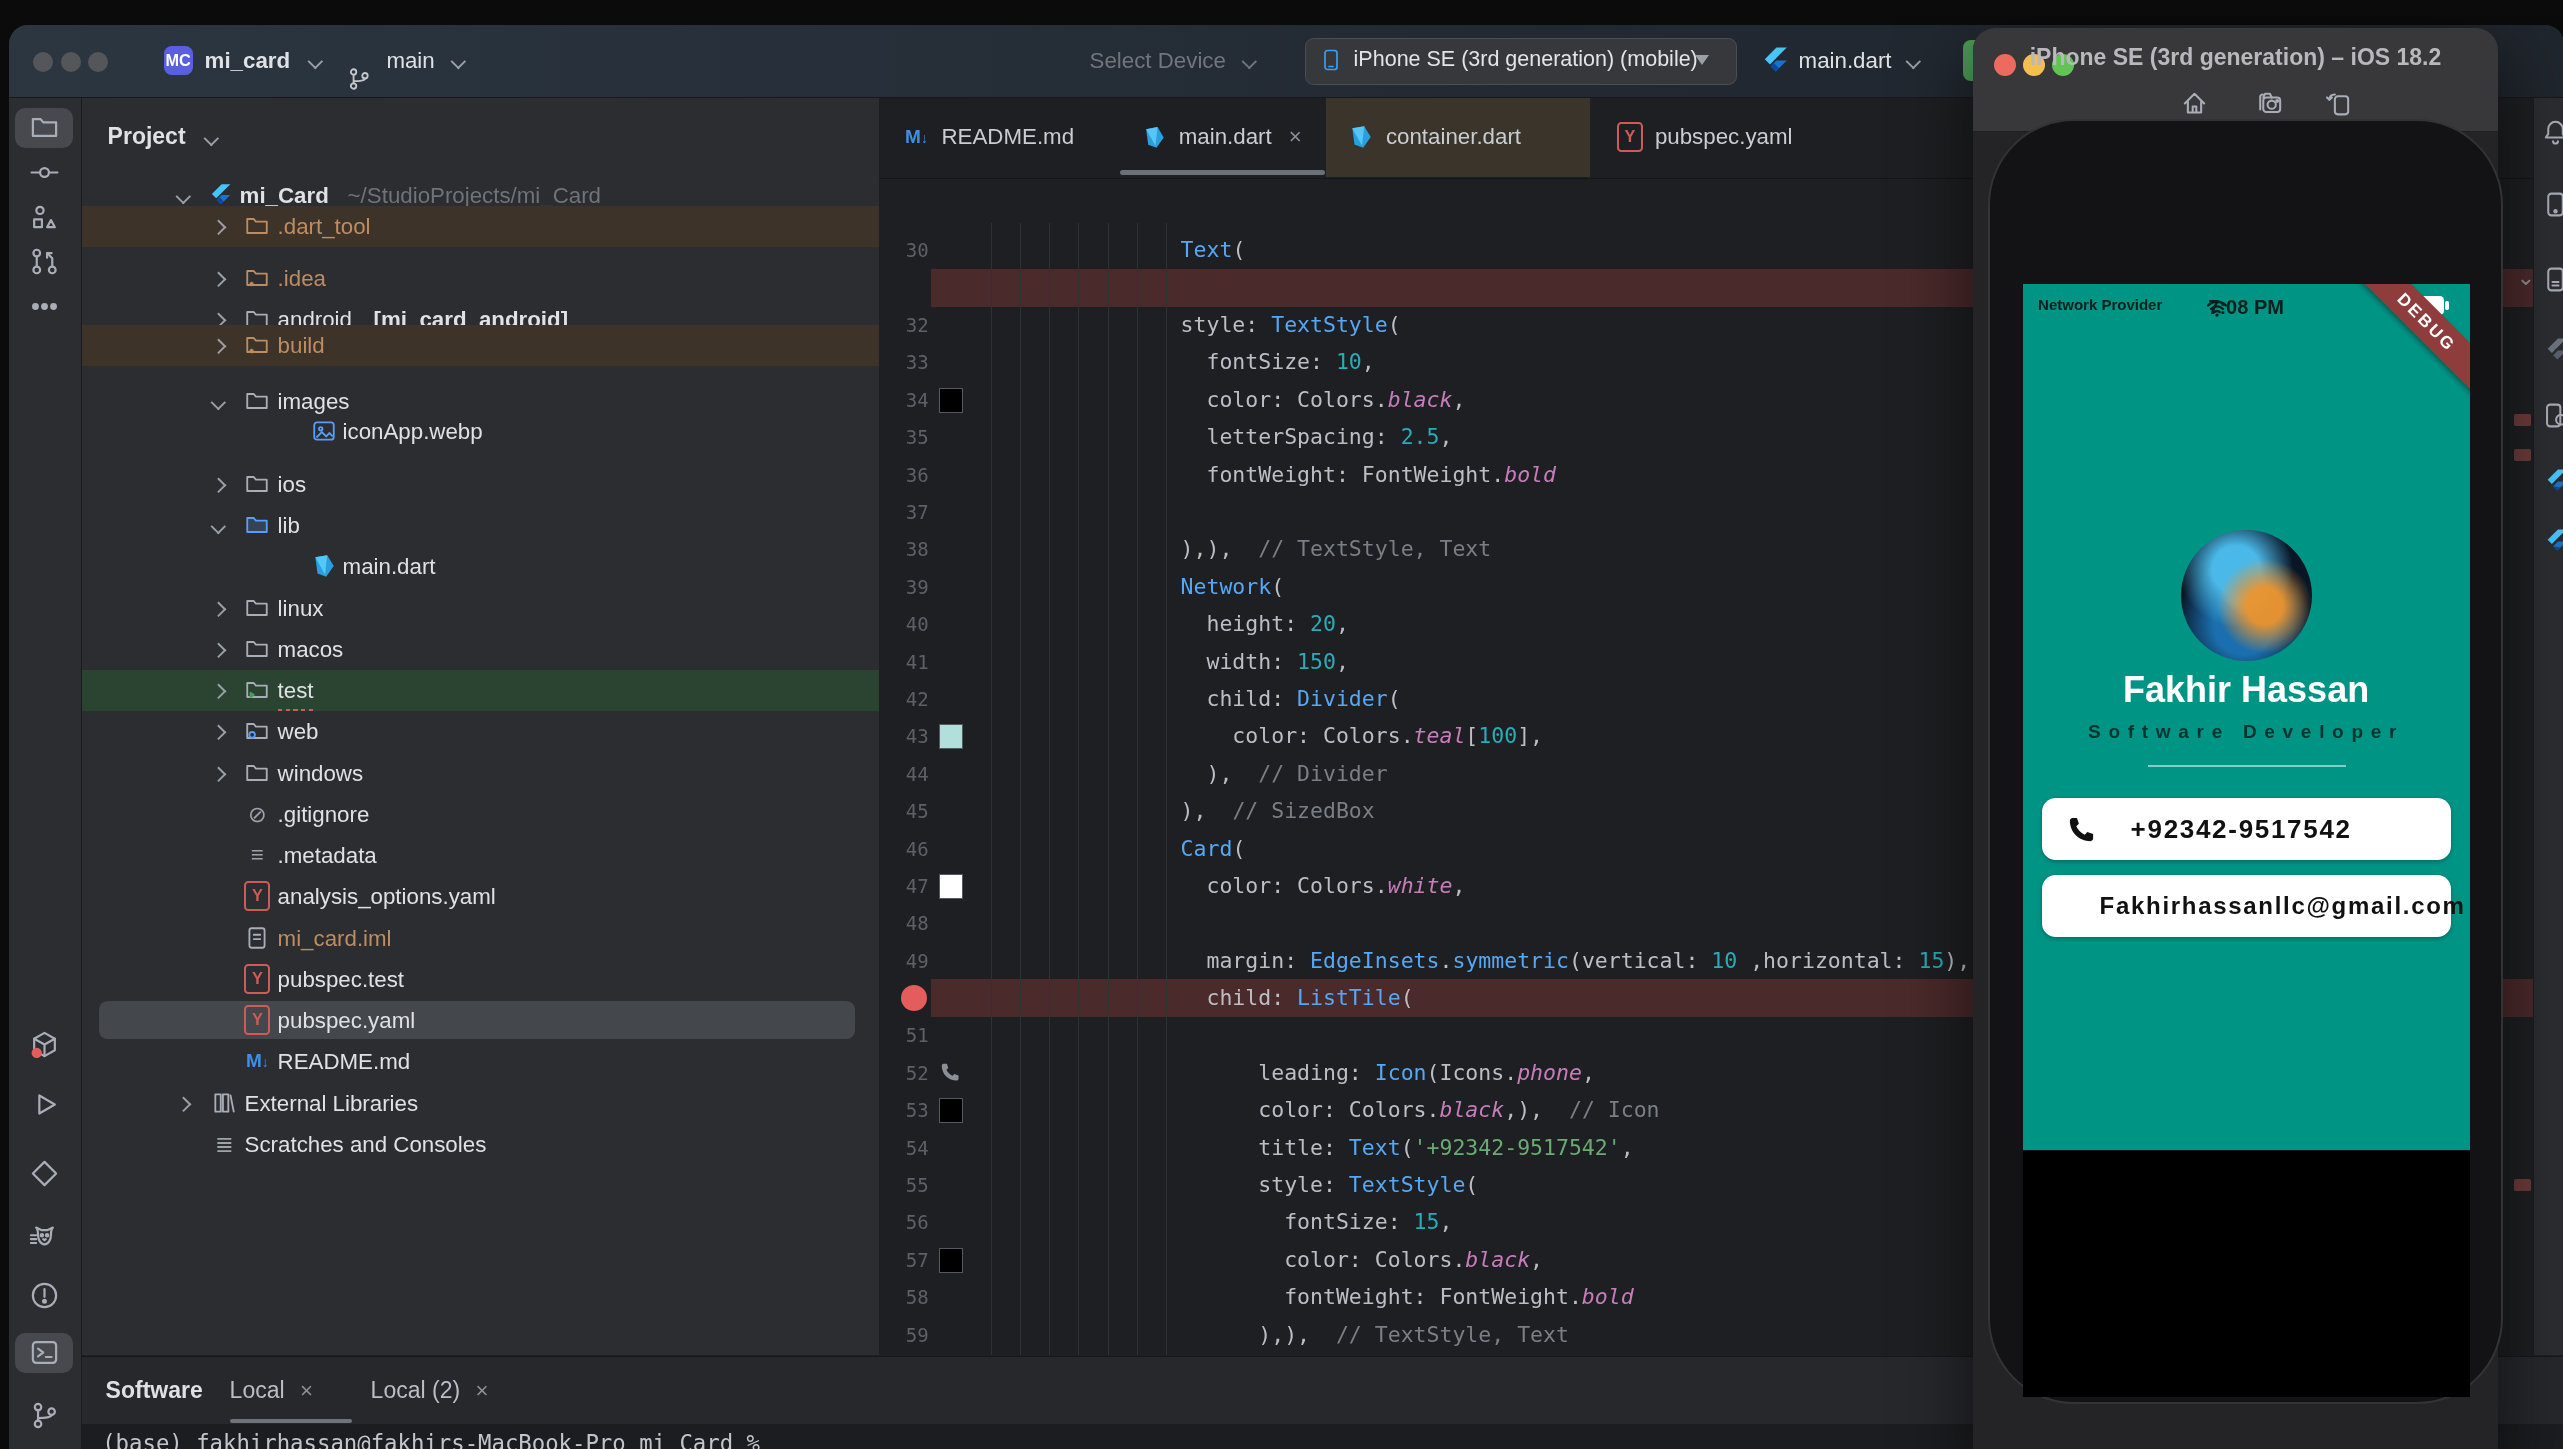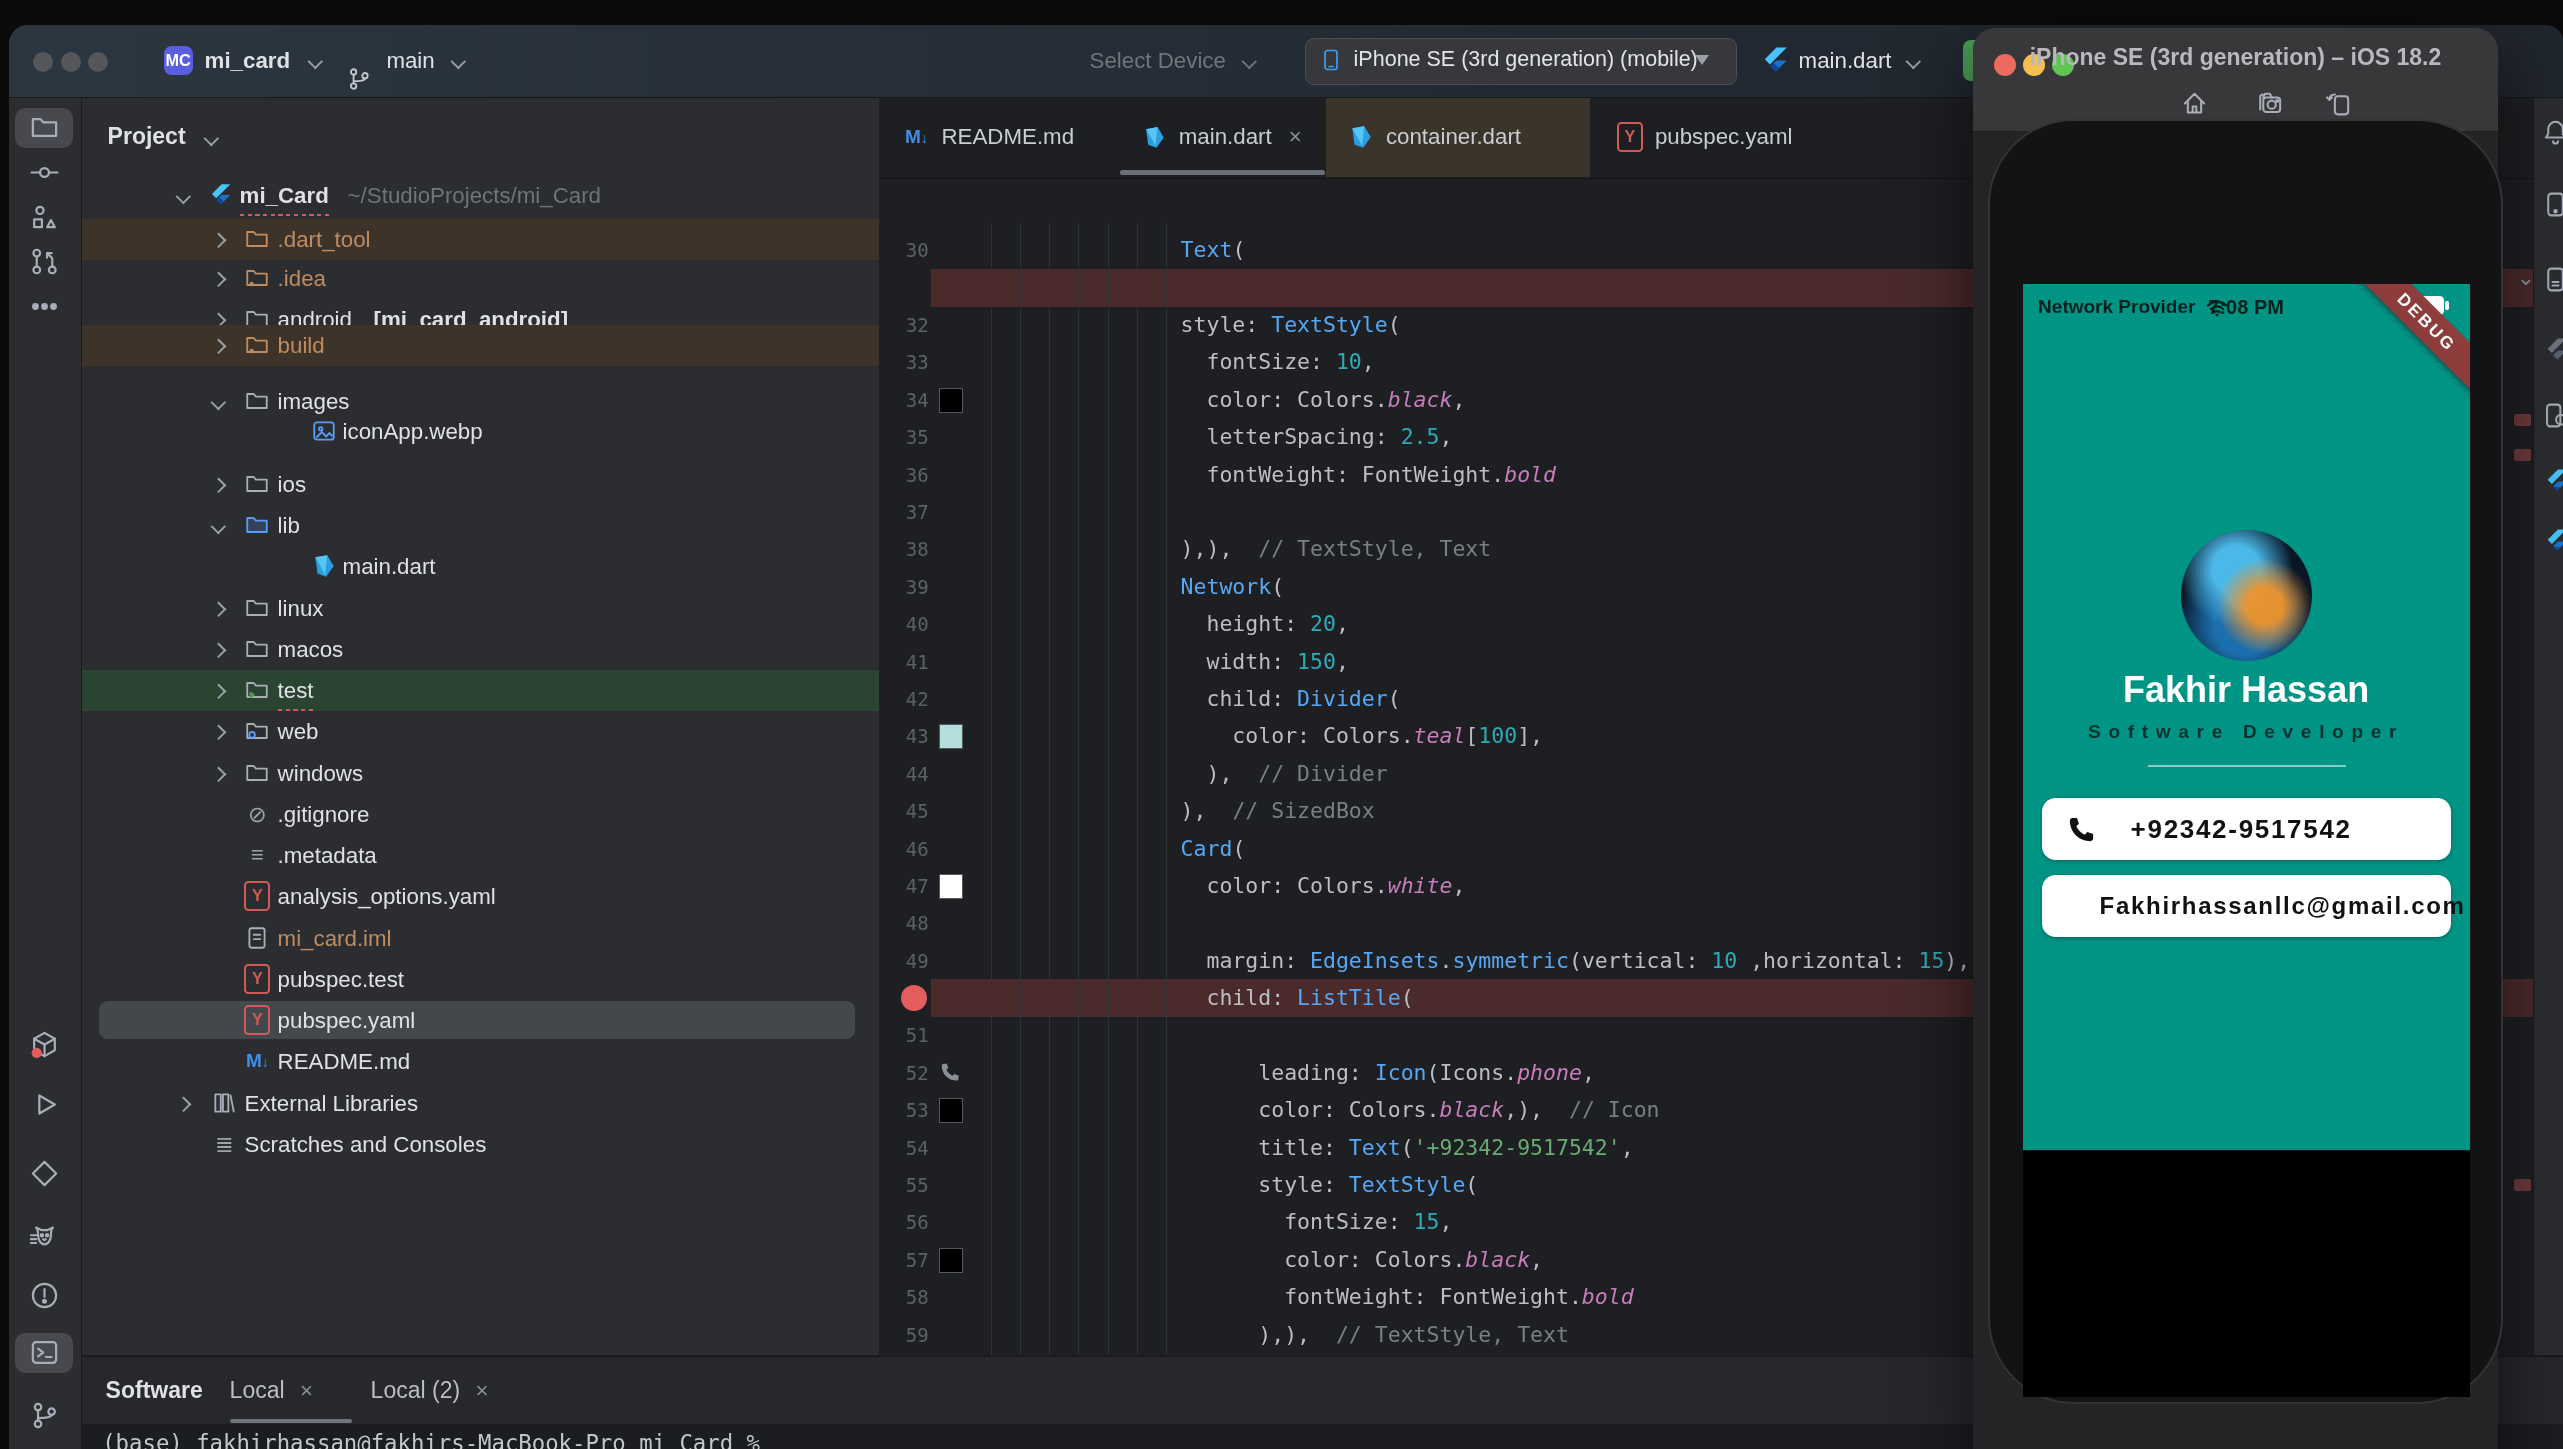--- a/index.html
+++ b/index.html
@@ -266,21 +266,21 @@
             <span class="ticon" style="left: 125px;">
               <svg viewBox="0 0 24 24">
                 <path d="M13.5 2h8L8.5 15l-4-4z" fill="#47c5fb"></path>
                 <path d="M9 16.5L13.5 12h8L13 20.5z" fill="#1a73c9"></path>
                 <path d="M9 16.5l4 4 2.5-2.5-4-4z" fill="#0d47a1"></path>
               </svg>
             </span>
             <span class="lbl squig" style="left: 158px; font-weight: bold;">mi_Card</span>
             <span class="lbl path" style="left: 266px;">~/StudioProjects/mi_Card</span>
           </div>
-          <div class="abs trow band-brown" style="top: 44px;">
+          <div class="abs trow band-brown" style="top: 31px;">
             <span class="chev right" style="position: absolute; left: 131px; top: 16.3px;"></span>
             <span class="ticon" style="left: 162px;">
               <svg viewBox="0 0 24 24" fill="none" stroke="#bd8d61" stroke-width="1.7" stroke-linejoin="round">
                 <path d="M3 5.5h6l2 2.5h10v10.5H3z" fill="none"></path>
               </svg>
             </span>
             <span class="lbl orange" style="left: 196px;">.dart_tool</span>
           </div>
           <div class="abs trow" style="top: 83px;">
             <span class="chev right" style="position: absolute; left: 131px; top: 16.3px;"></span>
@@ -740,21 +740,21 @@
                 <rect x="9" y="6" width="11" height="15" rx="2.5"></rect>
                 <path d="M9 4.5C6 4.5 4.5 6 4.5 9M4.5 9l-2-2M4.5 9l2-2"></path>
               </svg></span>
           </div>
         </div>
     </div>
 
     <div class="abs" id="phone">
       <div class="abs" id="screen" style="background: rgb(0, 148, 133);">
         <div class="abs" id="statusbar">
-          <span class="abs" style="left:15.5px;top:3.4px;font-size:19px;font-weight:600;color:#05211e">Network Provider</span>
+          <span class="abs" style="left:15.5px;top:3.4px;font-size:15px;font-weight:600;color:#05211e">Network Provider</span>
           <span class="abs" id="wifi-icon" style="left:182px;top:3.4px;width:24px;height:20.6px"><svg viewBox="0 0 24 24" fill="none" stroke="#05211e" stroke-width="2.4" stroke-linecap="round">
                 <path d="M3 9.5C8 4.5 16 4.5 21 9.5M6 13c3.5-3.5 8.5-3.5 12 0M9.3 16.2c1.6-1.6 3.8-1.6 5.4 0"></path>
                 <circle cx="12" cy="19" r="1.6" fill="#05211e" stroke="none"></circle>
               </svg></span>
           <span class="abs" style="left:0;top:3.4px;width:100%;text-align:center;font-size:20px;font-weight:bold;color:#05211e">7:08 PM</span>
         </div>
         <div class="abs" id="battery"></div>
         <div class="abs" id="debug-ribbon" style="background: rgb(142, 61, 60);">DEBUG</div>
         <div class="abs" id="avatar"></div>
         <div class="abs" id="app-name">Fakhir Hassan</div>

